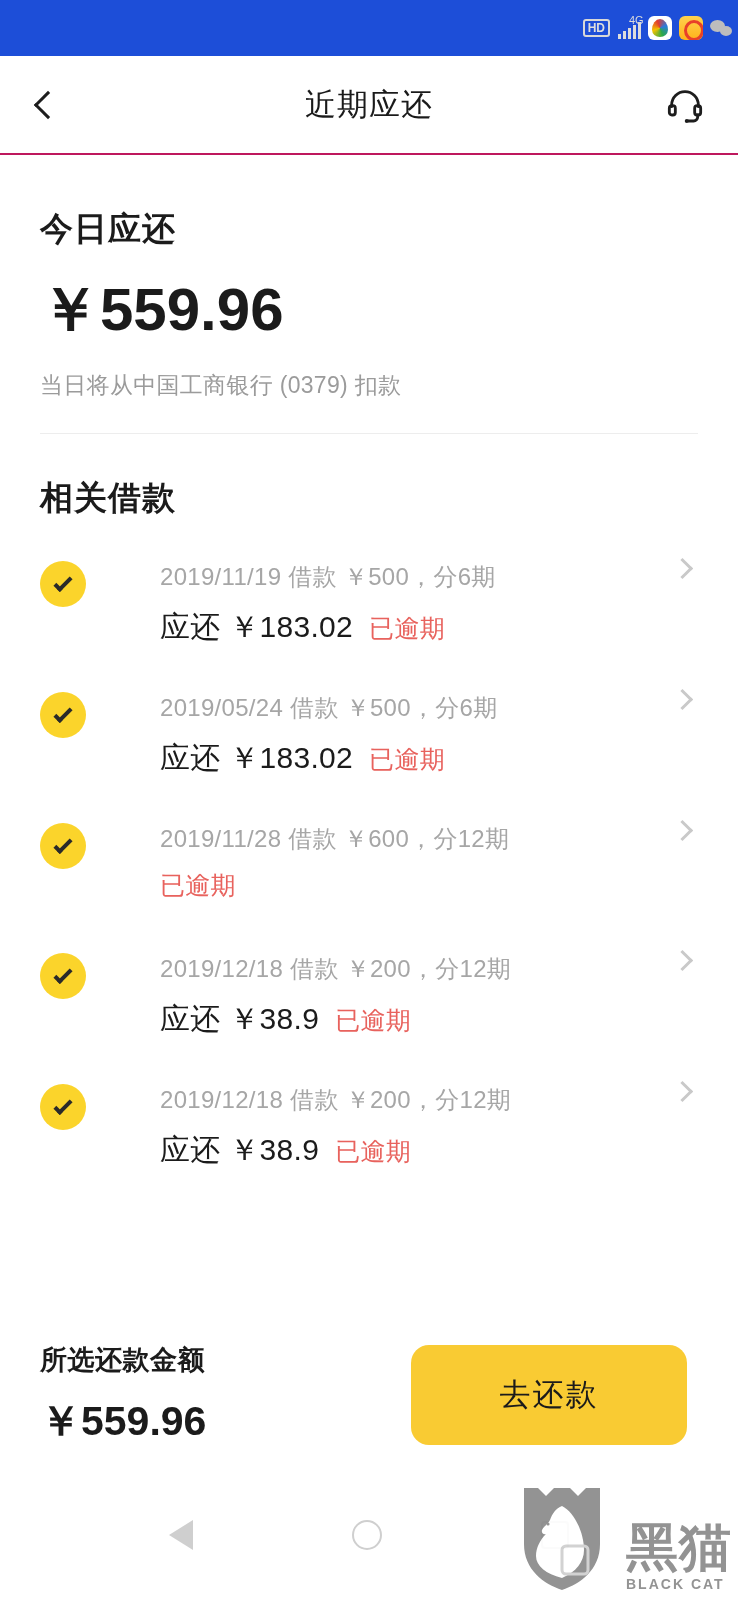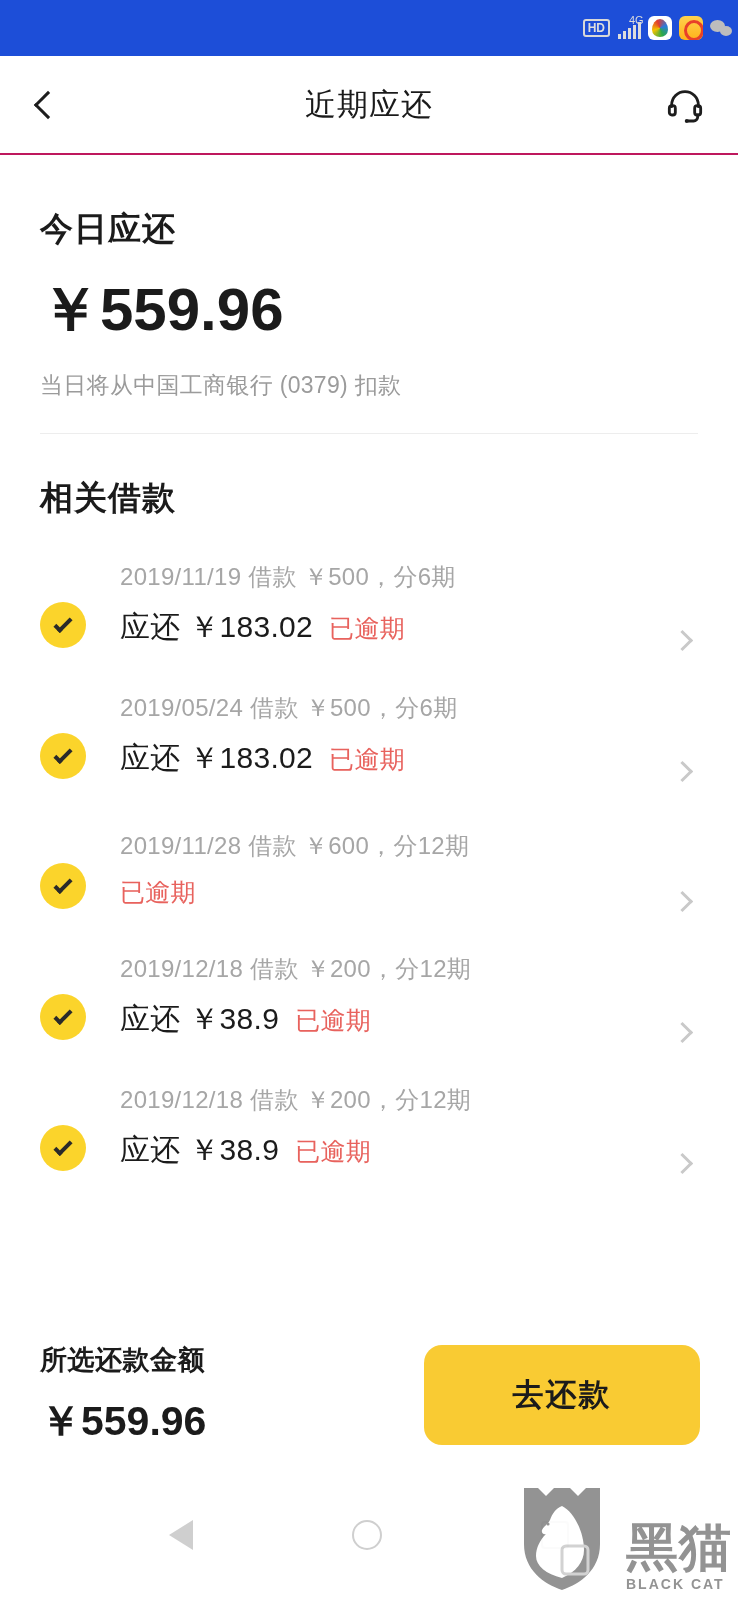--- a/index.html
+++ b/index.html
@@ -140,23 +140,24 @@
     padding: 42px 40px 0 40px;
     font-size: 33px;
     font-weight: bold;
     color: #1b1b1b;
     letter-spacing: 1px;
   }
   .loan-list { margin-top: 18px; }
   .loan-row {
     position: relative;
     display: flex;
-    align-items: flex-end;
+    align-items: flex-start;
     padding: 22px 40px 22px 40px;
     min-height: 130px;
+    gap: 40px;
   }
   .check {
     width: 46px; height: 46px; min-width: 46px;
     border-radius: 50%;
     background: #fbd42b;
     display: flex; align-items: center; justify-content: center;
     margin-right: 34px;
   }
   .check .tick {
     width: 18px; height: 9px;
@@ -188,21 +189,21 @@
     width: 15px; height: 15px;
     border-top: 3px solid #c9c9c9;
     border-right: 3px solid #c9c9c9;
     transform: rotate(45deg);
     margin-right: 8px;
   }
 
   
   .bottombar {
     position: absolute;
-    left: 0; right: 0;
+    left: 0; right: 13px;
     bottom: 130px;
     height: 150px;
     background: #ffffff;
     display: flex;
     align-items: center;
     justify-content: space-between;
     padding: 0 38px 0 40px;
   }
   .sel-label {
     font-size: 27px;
@@ -217,21 +218,21 @@
     color: #1b1b1b;
   }
   .pay-btn {
     width: 276px;
     height: 100px;
     background: #f9cb33;
     border: none;
     border-radius: 18px;
     font-family: "Liberation Sans", "DejaVu Sans", sans-serif;
     font-size: 31px;
-    font-weight: bold;
+    font-weight: normal;
     color: #1b1b1b;
     letter-spacing: 2px;
     cursor: pointer;
   }
 
   
   .androidnav {
     position: absolute;
     left: 0; right: 0; bottom: 0;
     height: 130px;

